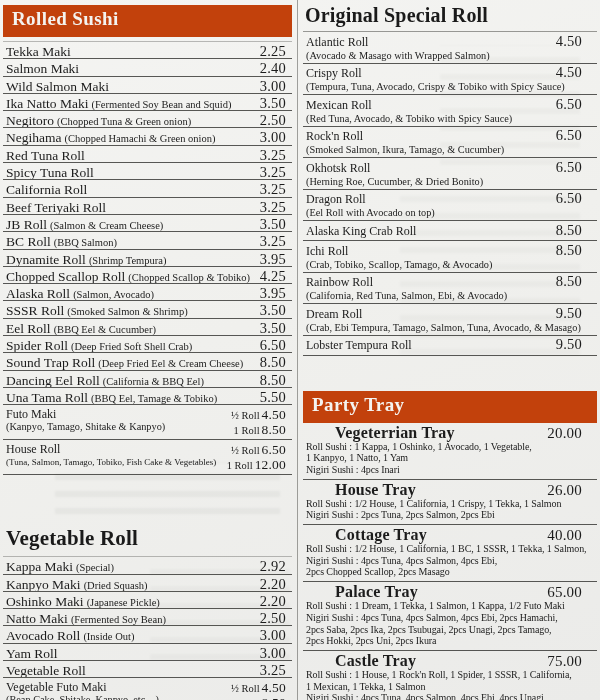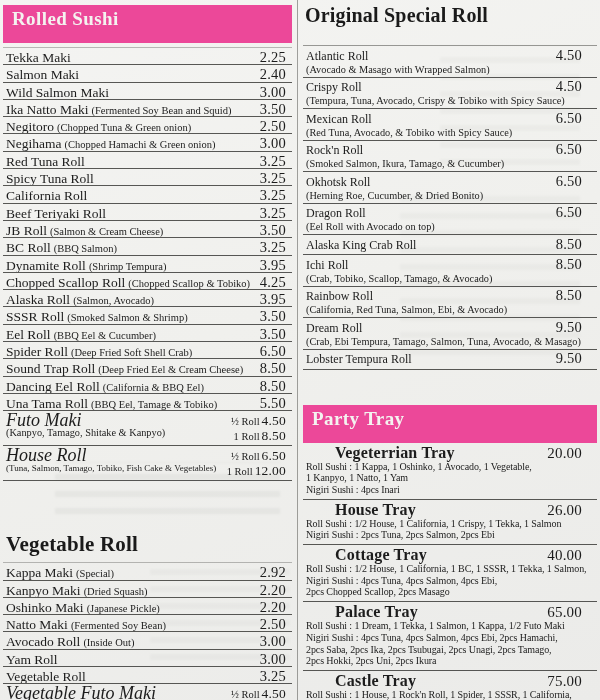--- a/index.html
+++ b/index.html
@@ -11,40 +11,40 @@
   }
   .page { position:relative; width:600px; height:700px; }
 
   .divider { position:absolute; left:297px; top:0; width:1px; height:700px;
              background:rgba(55,55,50,.45); }
 
   .col { position:absolute; }
   .col-left  { left:3px;  top:5px; width:289px; }
   .col-right { left:303px; top:2px; width:294px; }
 
-  .bar { background:#ec4899; color:#f4f3f0; font-weight:bold; font-size:19px;
-         line-height:21px; padding:3px 9px 14px; letter-spacing:.4px; }
+  .bar { background:#c2410c; color:#f4f3f0; font-weight:bold; font-size:19px;
+         line-height:21px; padding:3px 9px 8px; letter-spacing:.4px; }
   .phead { font-weight:bold; font-size:21px; line-height:26px; color:#1a1a1a;
            letter-spacing:.2px; }
   .phead-left { margin-top:50px; margin-bottom:5px; padding-left:3px; }
-  .phead-right { margin-bottom:17px; padding-left:2px; }
+  .phead-right { margin-bottom:3px; padding-left:2px; }
 
   .rows { margin-top:4px; border-top:1px solid rgba(70,70,65,.35); }
   .row { display:flex; justify-content:space-between; align-items:baseline;
          height:17.3px; line-height:17px; border-bottom:1px solid rgba(48,48,45,.8);
          padding:0 6px 0 3px; overflow:hidden; white-space:nowrap; }
   .n { font-size:13.5px; }
   .d { font-size:10.5px; margin-left:3px; }
   .p { font-size:14.5px; letter-spacing:.2px; flex-shrink:0; margin-left:4px; }
 
   .row2 { display:flex; justify-content:space-between;
           border-bottom:1px solid rgba(48,48,45,.8);
           padding:2px 6px 2px 3px; overflow:hidden; }
   .row2 .nm2 { display:flex; flex-direction:column; min-width:0; }
-  .row2 .n { font-size:18px; line-height:14px; white-space:nowrap;font-style:italic; }
+  .row2 .n { font-size:12px; line-height:14px; white-space:nowrap; }
   .row2 .d { font-size:10.3px; line-height:12px; margin-left:0; white-space:nowrap; }
   .row2 .d.tiny { font-size:9px; }
   .pr2 { display:flex; flex-direction:column; align-items:flex-end; flex-shrink:0; }
   .pl { line-height:13px; white-space:nowrap; }
   .lbl { font-size:10.5px; }
   .pl .p { font-size:13.5px; margin-left:2px; }
 
   .sp-list { border-top:1px solid rgba(60,60,55,.5); }
   .sp { border-bottom:1px solid rgba(48,48,45,.8); padding:1.5px 0 1.5px 3px; }
   .sp-top { display:flex; justify-content:space-between; align-items:baseline;

